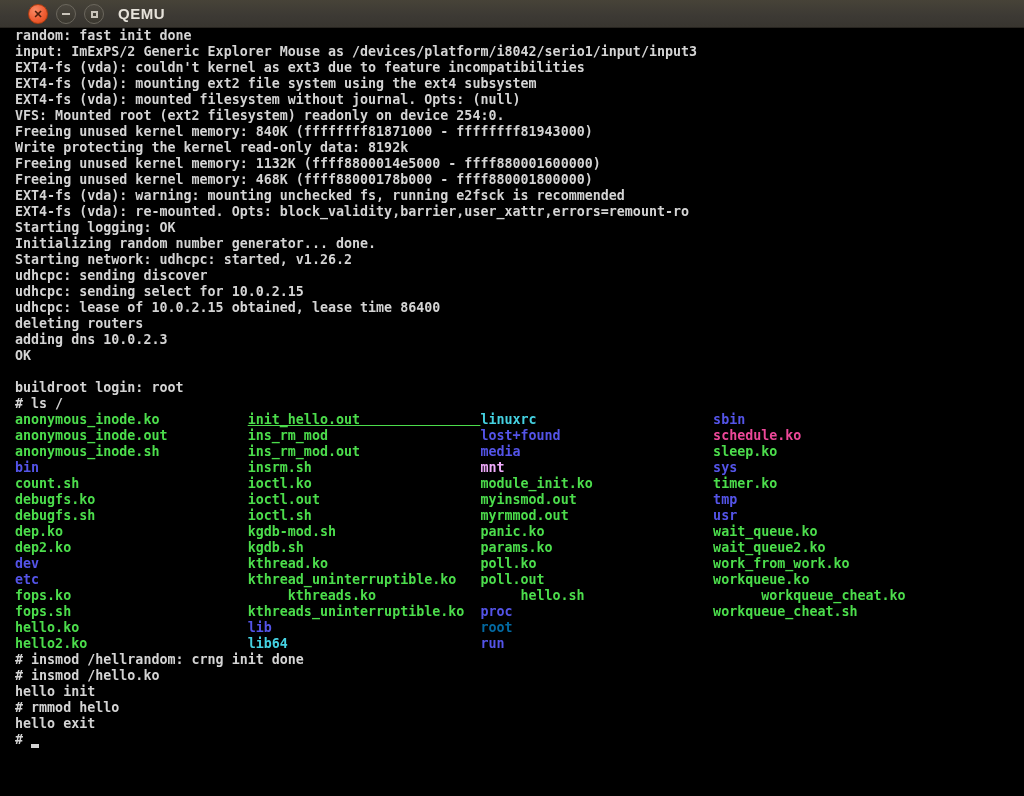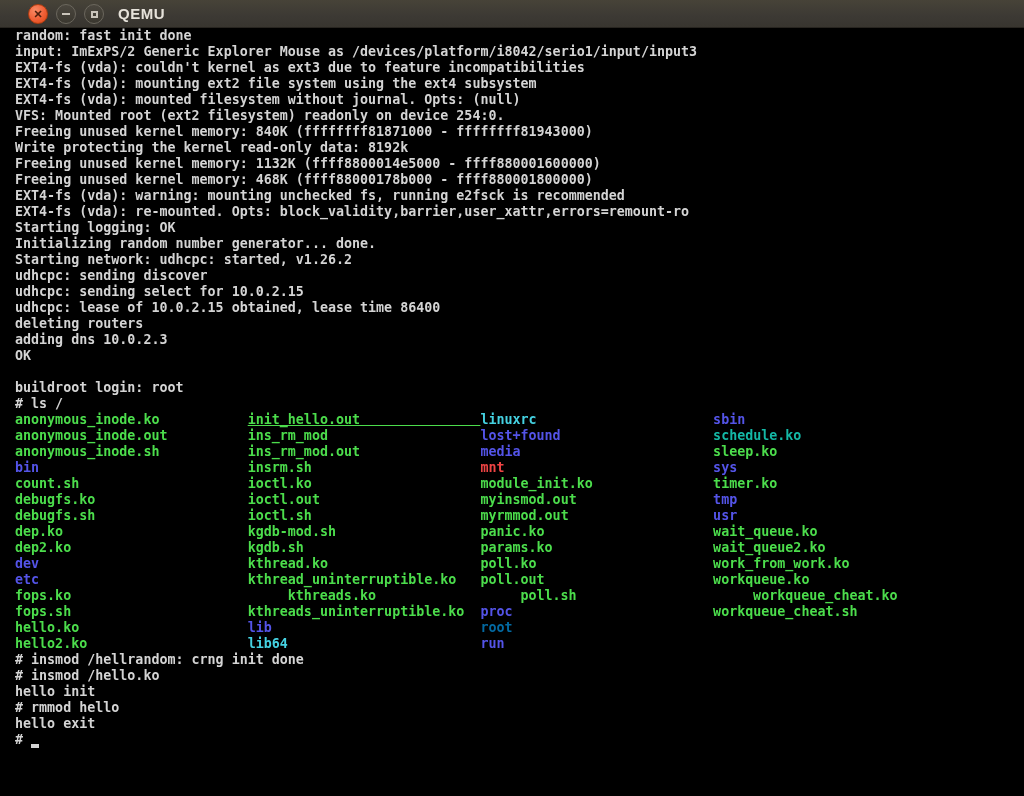--- a/index.html
+++ b/index.html
@@ -84,31 +84,31 @@
         <div class="trow">udhcpc: lease of 10.0.2.15 obtained, lease time 86400</div>
         <div class="trow">deleting routers</div>
         <div class="trow">adding dns 10.0.2.3</div>
         <div class="trow">OK</div>
         <div class="trow"> </div>
         <div class="trow">buildroot login: root</div>
         <div class="trow"># ls /</div>
       </div>
     <div>
         <div class="trow"><span style="color: rgb(76, 221, 76);">anonymous_inode.ko           </span><span style="color: rgb(76, 221, 76); text-decoration: underline;">init_hello.out               </span><span style="color: rgb(69, 210, 226);">linuxrc                      </span><span style="color: rgb(84, 84, 232);">sbin                         </span></div>
-        <div class="trow"><span style="color: rgb(76, 221, 76);">anonymous_inode.out          </span><span style="color: rgb(76, 221, 76);">ins_rm_mod                   </span><span style="color: rgb(84, 84, 232);">lost+found                   </span><span style="color: #14b8a6;">schedule.ko                  </span></div>
+        <div class="trow"><span style="color: rgb(76, 221, 76);">anonymous_inode.out          </span><span style="color: rgb(76, 221, 76);">ins_rm_mod                   </span><span style="color: rgb(84, 84, 232);">lost+found                   </span><span style="color: #ec4899;">schedule.ko                  </span></div>
         <div class="trow"><span style="color: rgb(76, 221, 76);">anonymous_inode.sh           </span><span style="color: rgb(76, 221, 76);">ins_rm_mod.out               </span><span style="color: rgb(84, 84, 232);">media                        </span><span style="color: rgb(76, 221, 76);">sleep.ko                     </span></div>
-        <div class="trow"><span style="color: rgb(84, 84, 232);">bin                          </span><span style="color: rgb(76, 221, 76);">insrm.sh                     </span><span style="color: #ef4444;">mnt                          </span><span style="color: rgb(84, 84, 232);">sys                          </span></div>
+        <div class="trow"><span style="color: rgb(84, 84, 232);">bin                          </span><span style="color: rgb(76, 221, 76);">insrm.sh                     </span><span style="color: #f0abfc;">mnt                          </span><span style="color: rgb(84, 84, 232);">sys                          </span></div>
         <div class="trow"><span style="color: rgb(76, 221, 76);">count.sh                     </span><span style="color: rgb(76, 221, 76);">ioctl.ko                     </span><span style="color: rgb(76, 221, 76);">module_init.ko               </span><span style="color: rgb(76, 221, 76);">timer.ko                     </span></div>
         <div class="trow"><span style="color: rgb(76, 221, 76);">debugfs.ko                   </span><span style="color: rgb(76, 221, 76);">ioctl.out                    </span><span style="color: rgb(76, 221, 76);">myinsmod.out                 </span><span style="color: rgb(84, 84, 232); text-align: center;">tmp                          </span></div>
         <div class="trow"><span style="color: rgb(76, 221, 76);">debugfs.sh                   </span><span style="color: rgb(76, 221, 76);">ioctl.sh                     </span><span style="color: rgb(76, 221, 76);">myrmmod.out                  </span><span style="color: rgb(84, 84, 232);">usr                          </span></div>
         <div class="trow"><span style="color: rgb(76, 221, 76);">dep.ko                       </span><span style="color: rgb(76, 221, 76);">kgdb-mod.sh                  </span><span style="color: rgb(76, 221, 76);">panic.ko                     </span><span style="color: rgb(76, 221, 76);">wait_queue.ko                </span></div>
         <div class="trow"><span style="color: rgb(76, 221, 76);">dep2.ko                      </span><span style="color: rgb(76, 221, 76);">kgdb.sh                      </span><span style="color: rgb(76, 221, 76);">params.ko                    </span><span style="color: rgb(76, 221, 76);">wait_queue2.ko               </span></div>
         <div class="trow"><span style="color: rgb(84, 84, 232);">dev                          </span><span style="color: rgb(76, 221, 76);">kthread.ko                   </span><span style="color: rgb(76, 221, 76);">poll.ko                      </span><span style="color: rgb(76, 221, 76);">work_from_work.ko            </span></div>
         <div class="trow"><span style="color: rgb(84, 84, 232);">etc                          </span><span style="color: rgb(76, 221, 76);">kthread_uninterruptible.ko   </span><span style="color: rgb(76, 221, 76);">poll.out                     </span><span style="color: rgb(76, 221, 76);">workqueue.ko                 </span></div>
-        <div class="trow"><span style="color: rgb(76, 221, 76);">fops.ko                      </span><span style="color: rgb(76, 221, 76); padding-left: 40px;">kthreads.ko                  </span><span style="color: rgb(76, 221, 76);">poll.sh                      </span><span style="color: rgb(76, 221, 76);">workqueue_cheat.ko           </span></div>
+        <div class="trow"><span style="color: rgb(76, 221, 76);">fops.ko                      </span><span style="color: rgb(76, 221, 76); padding-left: 40px;">kthreads.ko                  </span><span style="color: rgb(76, 221, 76);">hello.sh                      </span><span style="color: rgb(76, 221, 76);">workqueue_cheat.ko           </span></div>
         <div class="trow"><span style="color: rgb(76, 221, 76);">fops.sh                      </span><span style="color: rgb(76, 221, 76);">kthreads_uninterruptible.ko  </span><span style="color: rgb(84, 84, 232);">proc                         </span><span style="color: rgb(76, 221, 76);">workqueue_cheat.sh           </span></div>
         <div class="trow"><span style="color: rgb(76, 221, 76);">hello.ko                     </span><span style="color: rgb(84, 84, 232);">lib                          </span><span style="color: #0369a1;">root                         </span></div>
         <div class="trow"><span style="color: rgb(76, 221, 76);">hello2.ko                    </span><span style="color: rgb(69, 210, 226);">lib64                        </span><span style="color: rgb(84, 84, 232);">run                          </span></div>
       </div>
     <div>
         <div class="trow"># insmod /hellrandom: crng init done</div>
         <div class="trow"># insmod /hello.ko</div>
         <div class="trow">hello init</div>
         <div class="trow"># rmmod hello</div>
         <div class="trow">hello exit</div>

